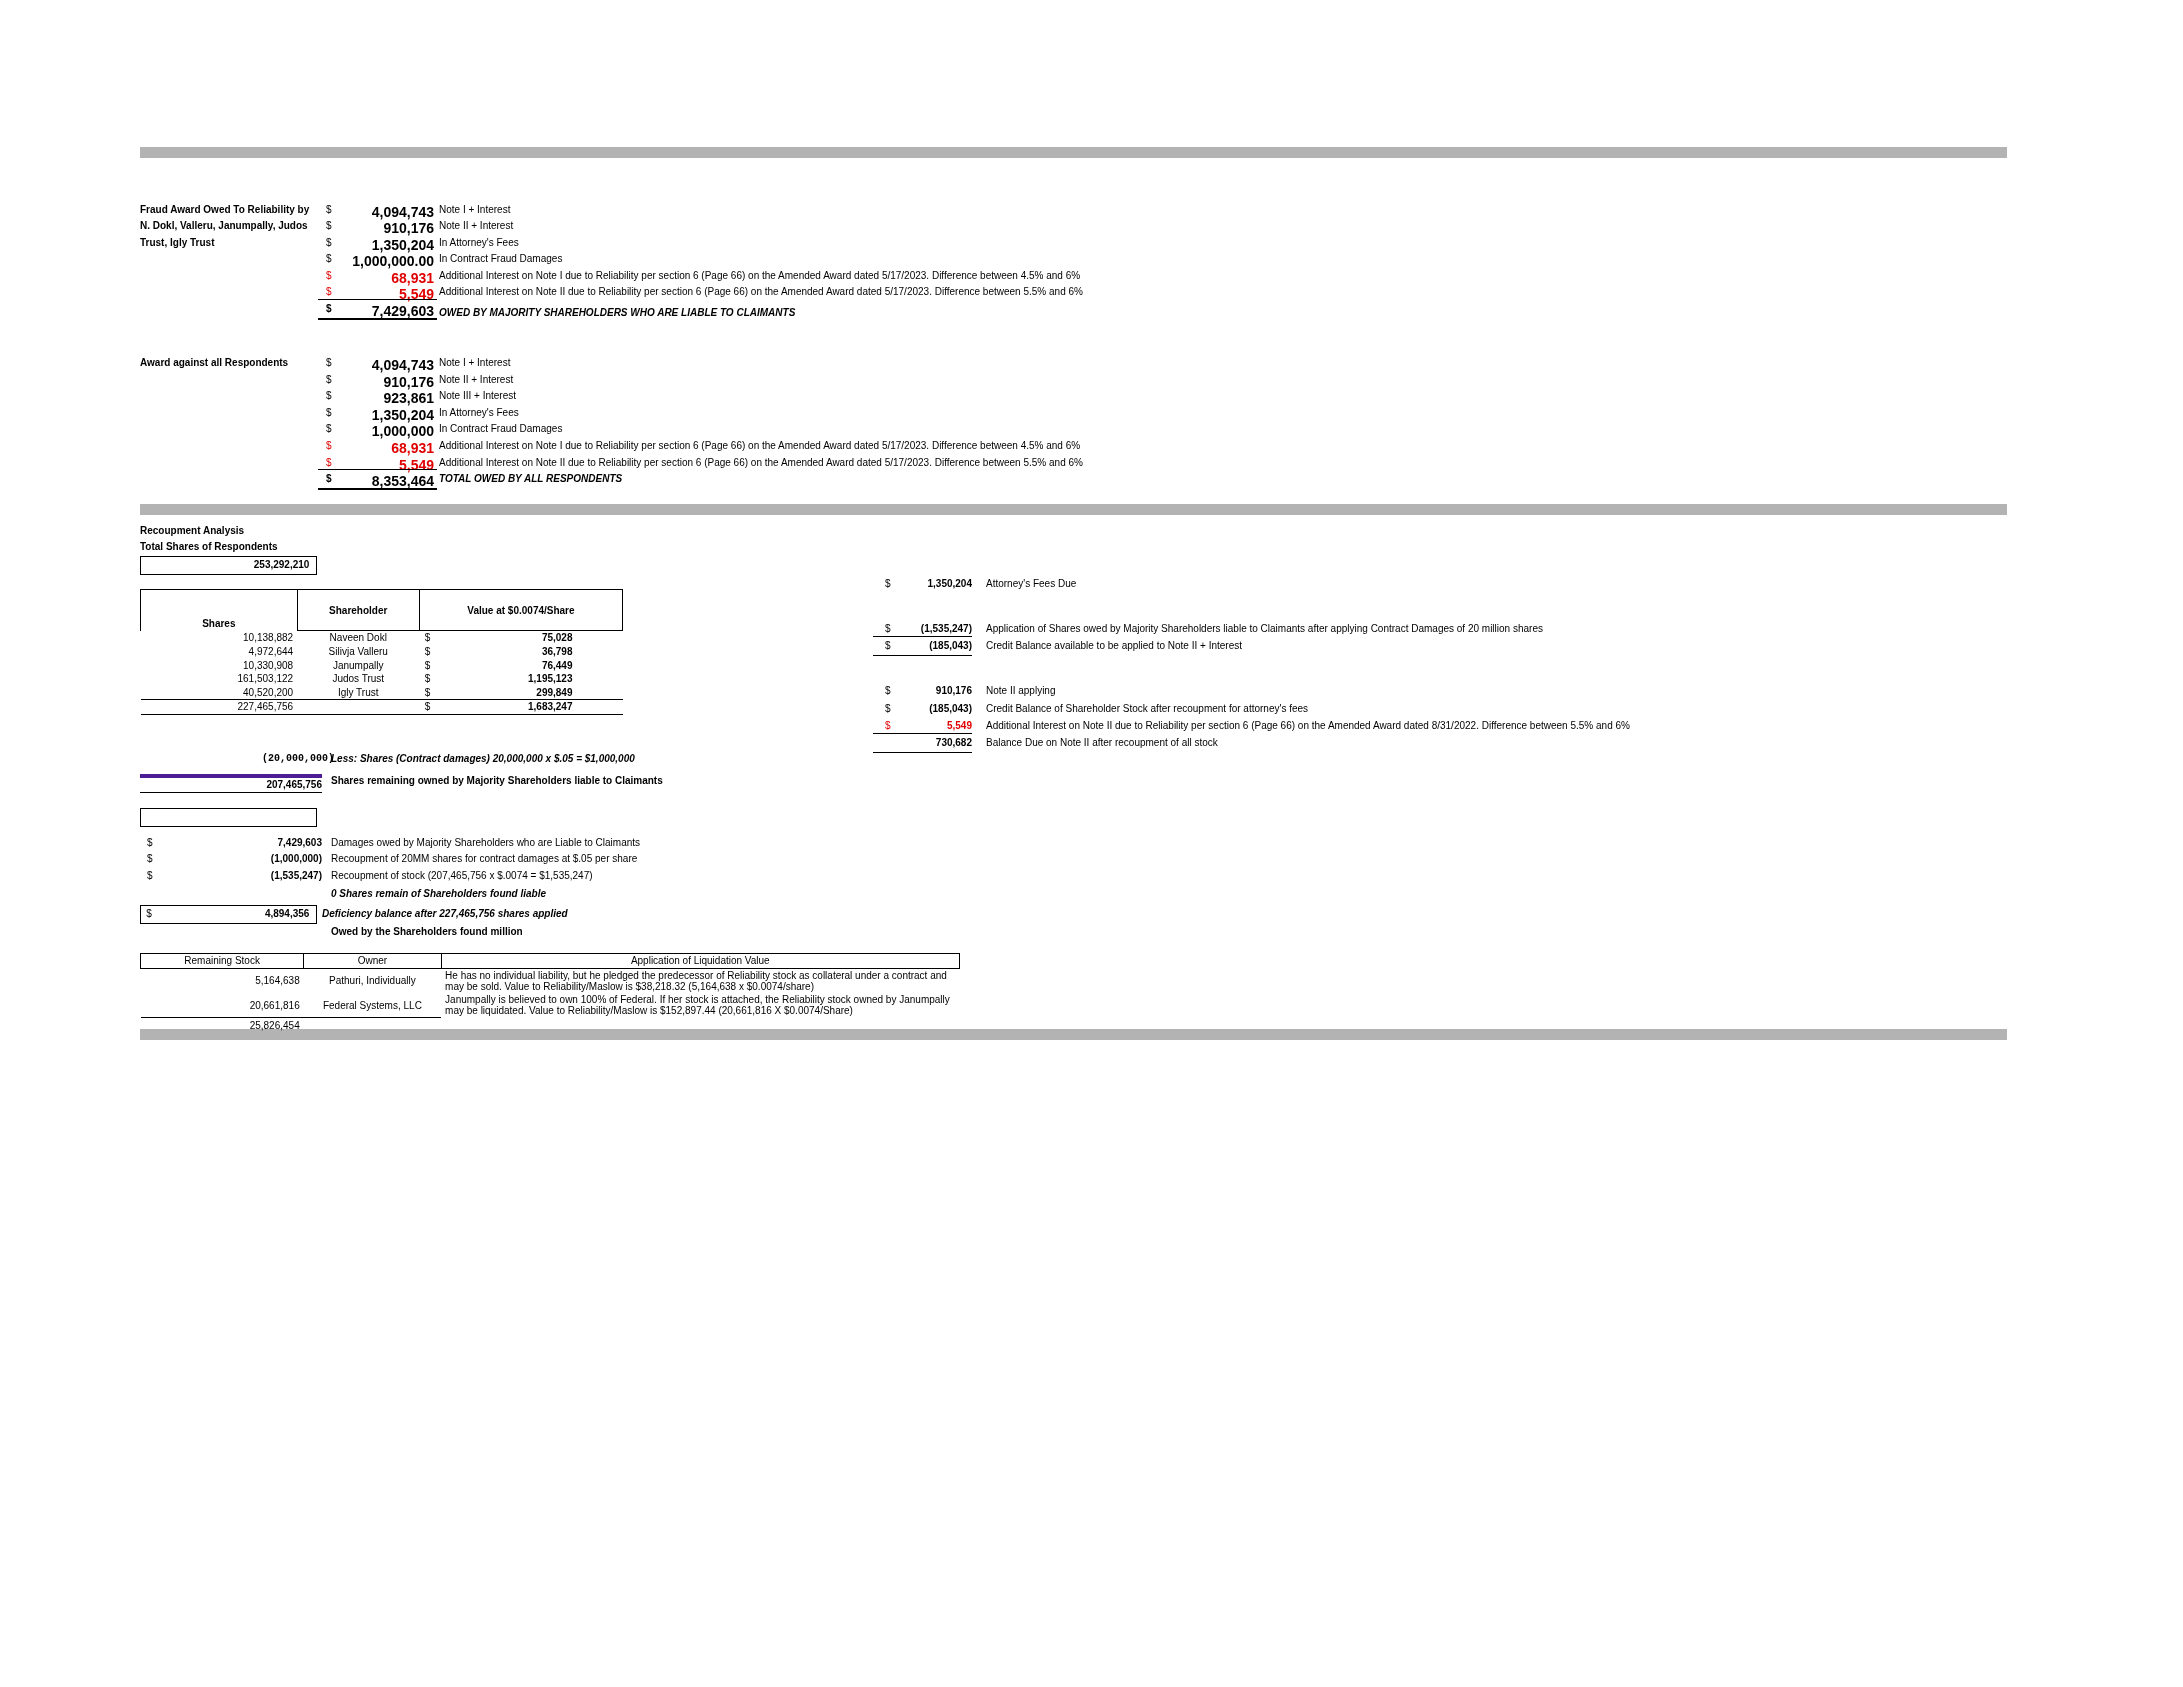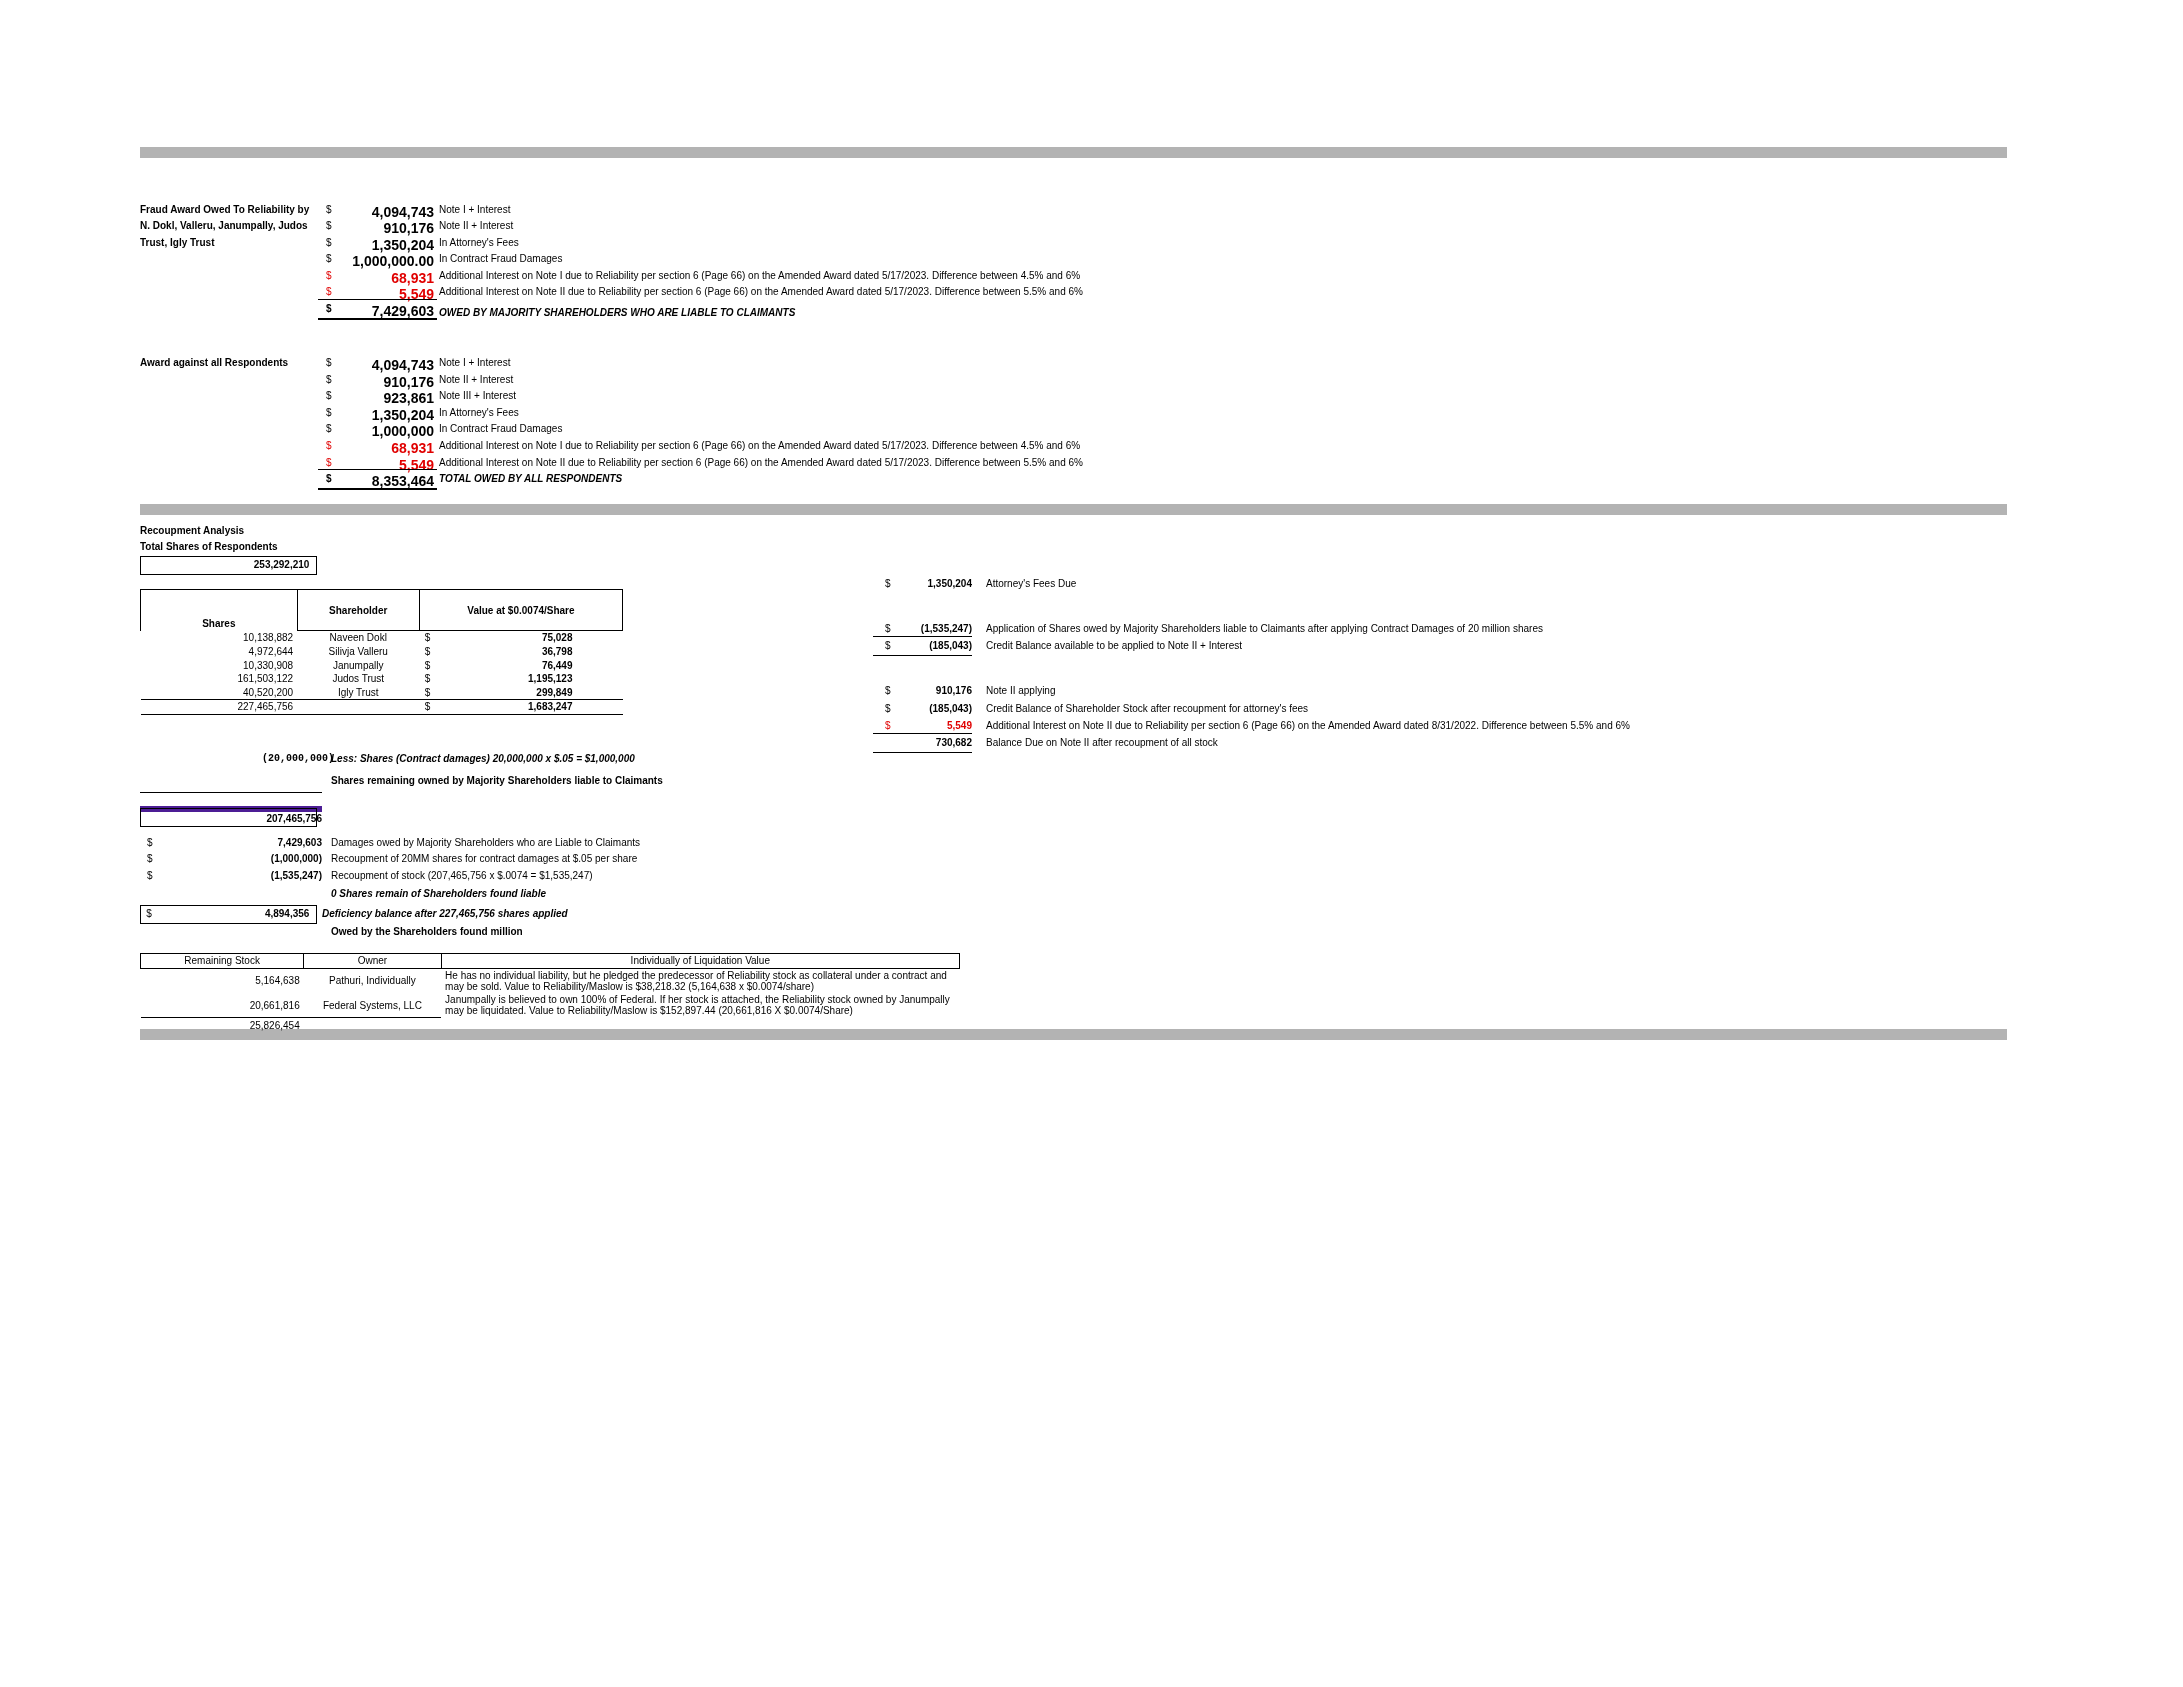--- a/index.html
+++ b/index.html
@@ -220,21 +220,21 @@
       <td class="bb" style="position:relative;">
         <span style="position:absolute; left:5.3px;">$</span>
         <span style="display:block; text-align:right; font-weight:bold; padding-right:46px;">1,683,247</span>
       </td>
     </tr>
   </tbody>
     </table>
 
   <div class="cell bold num" style="left:152px; top:753px; width:182px;font-family:Liberation Mono, monospace;">(20,000,000)</div>
   <div class="cell bold ital" style="left:331px; top:753px;">Less: Shares (Contract damages) 20,000,000 x $.05 = $1,000,000</div>
-  <div class="cell bold num" style="left:140px; top:774px; width:182px; border-top:6px solid #4c1d95; padding-top:1.3px;margin-top:32px;">207,465,756</div>
+  <div class="cell bold num" style="left:140px; top:774px; width:182px; border-top:4px solid #4c1d95; padding-top:1.3px;">207,465,756</div>
   <div class="cell bold" style="left:331px; top:775px;">Shares remaining owned by Majority Shareholders liable to Claimants</div>
   <div style="position:absolute; left:140px; top:792px; width:182px; border-top:1px solid #000;"></div>
 
   <div class="boxed" style="position:absolute; left:140px; top:808px; width:175px; height:17px;"></div>
 
   <div class="cell" style="left:147px; top:837px;">$</div>
   <div class="cell bold num" style="left:140px; top:837px; width:182px;">7,429,603</div>
   <div class="cell" style="left:331px; top:837px;">Damages owed by Majority Shareholders who are Liable to Claimants</div>
 
   <div class="cell" style="left:147px; top:853px;">$</div>
@@ -254,21 +254,21 @@
     </div>
   </div>
   <div class="cell bold ital" style="left:322px; top:908px;">Deficiency balance after 227,465,756 shares applied</div>
   <div class="cell bold" style="left:331px; top:926px;">Owed by the Shareholders found million</div>
 
   <table class="tbl" style="left:140px; top:953px; width:820px;">
     <tbody>
         <tr>
       <td class="bl br bt bb hdr-center" style="width:159px;">Remaining Stock</td>
       <td class="br bt bb hdr-center" style="width:132px;">Owner</td>
-      <td class="br bt bb hdr-center" style="width:529px;">Individually of Liquidation Value</td>
+      <td class="br bt bb hdr-center" style="width:529px;">Application of Liquidation Value</td>
     </tr>
     <tr>
       <td class="num bold">5,164,638</td>
       <td class="ctr bold">Pathuri, Individually</td>
       <td class="lft">He has no individual liability, but he pledged the predecessor of Reliability stock as collateral under a contract and may be sold. Value to Reliability/Maslow is $38,218.32 (5,164,638 x $0.0074/share)</td>
     </tr>
     <tr>
       <td class="num bold bb">20,661,816</td>
       <td class="ctr bold bb">Federal Systems, LLC</td>
       <td class="lft">Janumpally is believed to own 100% of Federal.  If her stock is attached, the Reliability stock owned by Janumpally may be liquidated.  Value to Reliability/Maslow is $152,897.44 (20,661,816 X $0.0074/Share)</td>

